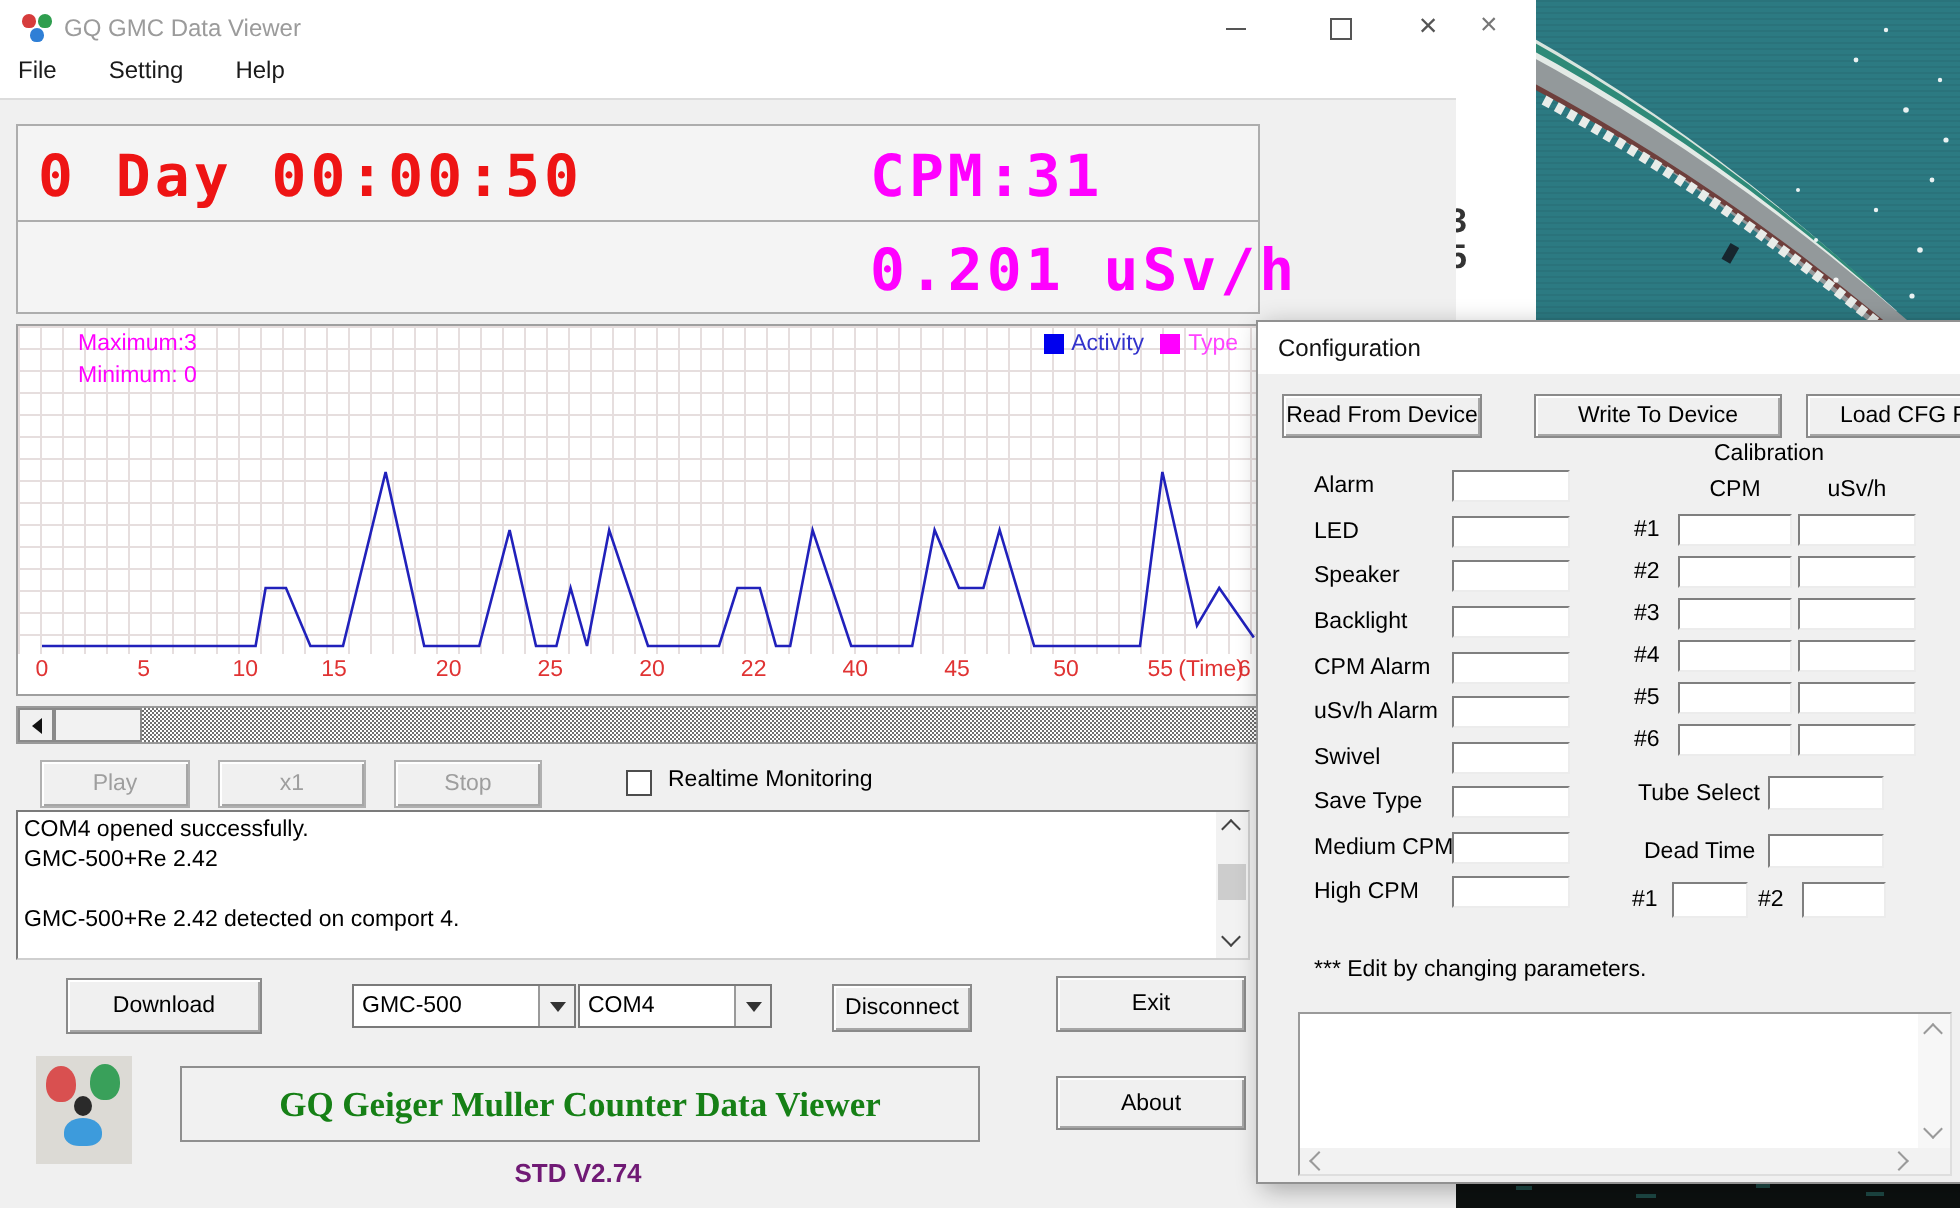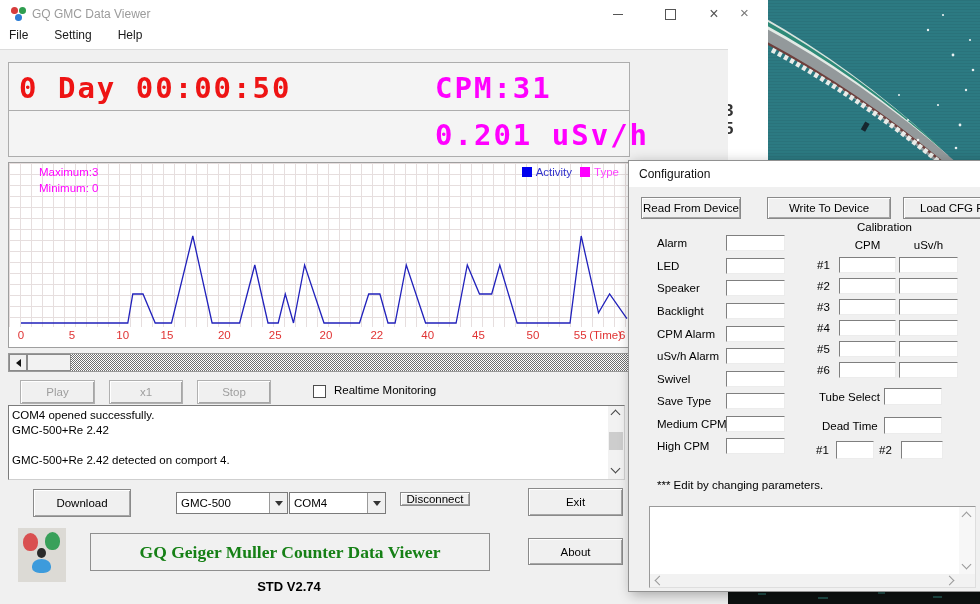--- a/index.html
+++ b/index.html
@@ -67,21 +67,21 @@
   
   .combo{background:#fff;border:1px solid #7a7a7a;box-sizing:border-box;display:flex;align-items:center;}
   .combo .val{flex:1;font-size:11.5px;padding-left:4px;}
   .combo .drop{width:17px;height:100%;background:#f0f0f0;border-left:1px solid #9a9a9a;display:flex;align-items:center;justify-content:center;}
 
   
   #logo{left:18px;top:528px;width:48px;height:54px;background:#dcdad5;}
   .blob{position:absolute;border-radius:50% 50% 45% 45%;}
   #title-box{left:90px;top:533px;width:398px;height:36px;border:1px solid #8f8f8f;background:#f1f1f1;display:flex;align-items:center;justify-content:center;}
   #brand-title{font-family:"Liberation Serif",serif;font-weight:bold;font-size:17.5px;color:#168016;}
-  #version{left:90px;top:579px;width:398px;text-align:center;font-weight:bold;font-size:13px;color:#000000;}
+  #version{left:90px;top:579px;width:398px;text-align:center;font-weight:bold;font-size:13px;color:#701a75;}
 
   
   #config-window{left:628px;top:160px;width:364px;height:432px;background:#f0f0f0;border:1px solid #919191;box-shadow:3px 3px 12px rgba(0,0,0,0.3);box-sizing:border-box;z-index:4;}
   #config-titlebar{left:0;top:0;width:100%;height:26px;background:#fff;display:flex;align-items:center;padding-left:10px;box-sizing:border-box;font-size:12px;color:#111;}
   .cfg-label{position:absolute;font-size:11.5px;color:#000;white-space:nowrap;}
   .cfg-input{position:absolute;background:#fff;border:1px solid;border-color:#7f7f7f #ececec #ececec #7f7f7f;box-sizing:border-box;}
   #cfg-textarea{left:20px;top:345px;width:327px;height:82px;background:#fff;border:1px solid;border-color:#9a9a9a #dedede #dedede #9a9a9a;box-sizing:border-box;}
 </style>
 </head>
 <body>
@@ -241,21 +241,21 @@
       <span class="drop">
           <span class="tri-down"></span>
         </span>
     </div>
     <div class="abs combo" style="left:289px;top:492px;width:97px;height:22px;">
       <span class="val">COM4</span>
       <span class="drop">
           <span class="tri-down"></span>
         </span>
     </div>
-    <div class="abs btn" style="left:400px;top:492px;width:70px;height:14px;">Disconnect</div>
+    <div class="abs btn" style="left:416px;top:492px;width:70px;height:24px;">Disconnect</div>
     <div class="abs btn" style="left:528px;top:488px;width:95px;height:28px;">Exit</div>
 
     <div class="abs" id="logo">
       <span class="blob" style="left:5px;top:5px;width:15px;height:18px;background:#d95050;"></span>
       <span class="blob" style="left:27px;top:4px;width:15px;height:18px;background:#39a05a;"></span>
       <span class="blob" style="left:14px;top:31px;width:19px;height:14px;border-radius:50% 50% 40% 40%;background:#3d9bdc;"></span>
       <span class="blob" style="left:19px;top:20px;width:9px;height:10px;border-radius:50%;background:#2a2a2a;"></span>
     </div>
     <div class="abs" id="title-box">
       <span id="brand-title">GQ Geiger Muller Counter Data Viewer</span>

